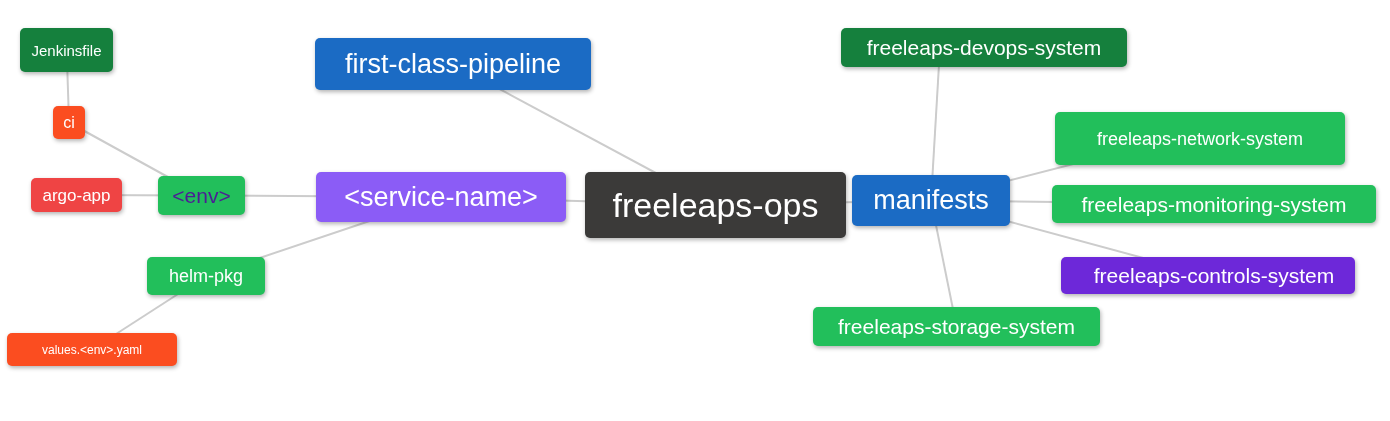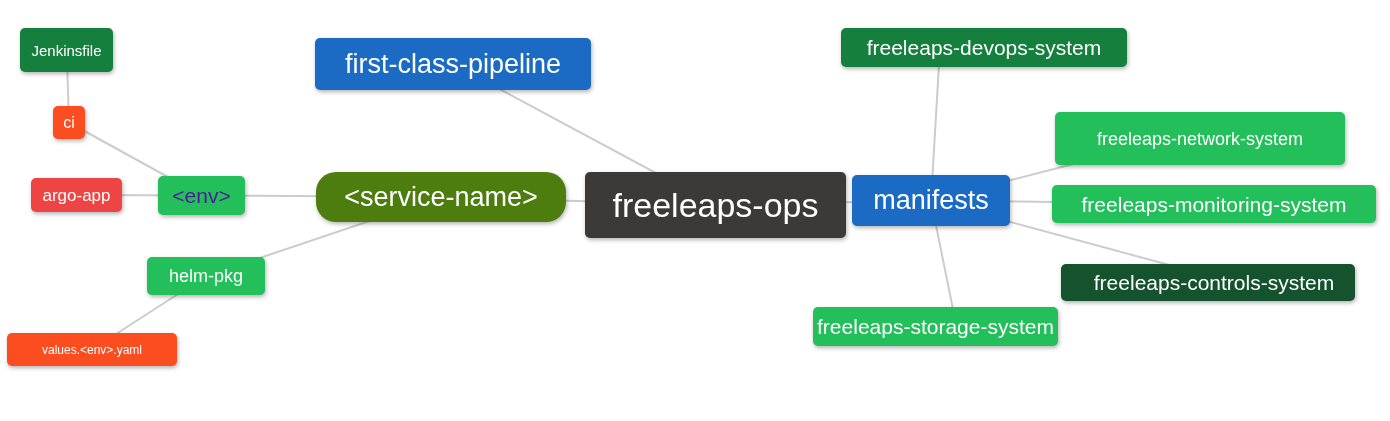--- a/index.html
+++ b/index.html
@@ -60,22 +60,22 @@
       <line x1="931" y1="200.5" x2="956.5" y2="326.5" stroke="#cccccc" stroke-width="2"></line>
     </svg>
   <div id="node-layer">
       <div class="node" style="left: 20px; top: 28px; width: 93px; height: 44px; font-size: 15px; background: #15803d; color: rgb(255, 255, 255);">Jenkinsfile</div>
       <div class="node" style="left: 53px; top: 106px; width: 32px; height: 33px; font-size: 16px; background: rgb(251, 77, 32); color: rgb(255, 255, 255);">ci</div>
       <div class="node" style="left: 31px; top: 178px; width: 91px; height: 34px; font-size: 17px; background: #ef4444; color: rgb(255, 255, 255);">argo-app</div>
       <div class="node" style="left: 158px; top: 176px; width: 87px; height: 39px; font-size: 21px; background: rgb(34, 191, 91); color: #4c1d95;">&lt;env&gt;</div>
       <div class="node" style="left: 147px; top: 257px; width: 118px; height: 38px; font-size: 18px; background: rgb(34, 191, 91); color: rgb(255, 255, 255);">helm-pkg</div>
       <div class="node" style="left: 7px; top: 333px; width: 170px; height: 33px; font-size: 12px; background: rgb(251, 77, 32); color: rgb(255, 255, 255);">values.&lt;env&gt;.yaml</div>
       <div class="node" style="left: 315px; top: 38px; width: 276px; height: 52px; font-size: 27px; background: rgb(27, 107, 196); color: rgb(255, 255, 255);">first-class-pipeline</div>
-      <div class="node" style="left: 316px; top: 172px; width: 250px; height: 50px; font-size: 27px; background: #4d7c0f; color: rgb(255, 255, 255); border-radius: 20px;">&lt;service-name&gt;</div>
+      <div class="node" style="left: 316px; top: 172px; width: 250px; height: 50px; font-size: 27px; background: #8b5cf6; color: rgb(255, 255, 255);">&lt;service-name&gt;</div>
       <div class="node" style="left: 585px; top: 172px; width: 261px; height: 66px; font-size: 34px; background: rgb(59, 58, 57); color: rgb(255, 255, 255);">freeleaps-ops</div>
       <div class="node" style="left: 852px; top: 175px; width: 158px; height: 51px; font-size: 27px; background: rgb(27, 107, 196); color: rgb(255, 255, 255);">manifests</div>
       <div class="node" style="left: 797px; top: 28px; width: 286px; height: 39px; font-size: 21px; background: #15803d; color: rgb(255, 255, 255); margin-left: 44px;">freeleaps-devops-system</div>
       <div class="node" style="left: 1055px; top: 112px; width: 290px; height: 53px; font-size: 18px; background: rgb(34, 191, 91); color: rgb(255, 255, 255);">freeleaps-network-system</div>
       <div class="node" style="left: 1052px; top: 185px; width: 324px; height: 38px; font-size: 21px; background: rgb(34, 191, 91); color: rgb(255, 255, 255);">freeleaps-monitoring-system</div>
-      <div class="node" style="left: 1061px; top: 264px; width: 294px; height: 37px; font-size: 21px; background: #14532d; color: rgb(255, 255, 255); padding-left: 12px;">freeleaps-controls-system</div>
-      <div class="node" style="left: 813px; top: 307px; width: 245px; height: 39px; font-size: 21px; background: rgb(34, 191, 91); color: rgb(255, 255, 255);">freeleaps-storage-system</div>
+      <div class="node" style="left: 1061px; top: 257px; width: 294px; height: 37px; font-size: 21px; background: #6d28d9; color: rgb(255, 255, 255); padding-left: 12px;">freeleaps-controls-system</div>
+      <div class="node" style="left: 813px; top: 307px; width: 287px; height: 39px; font-size: 21px; background: rgb(34, 191, 91); color: rgb(255, 255, 255);">freeleaps-storage-system</div>
     </div>
 </div>
 
 </body></html>

